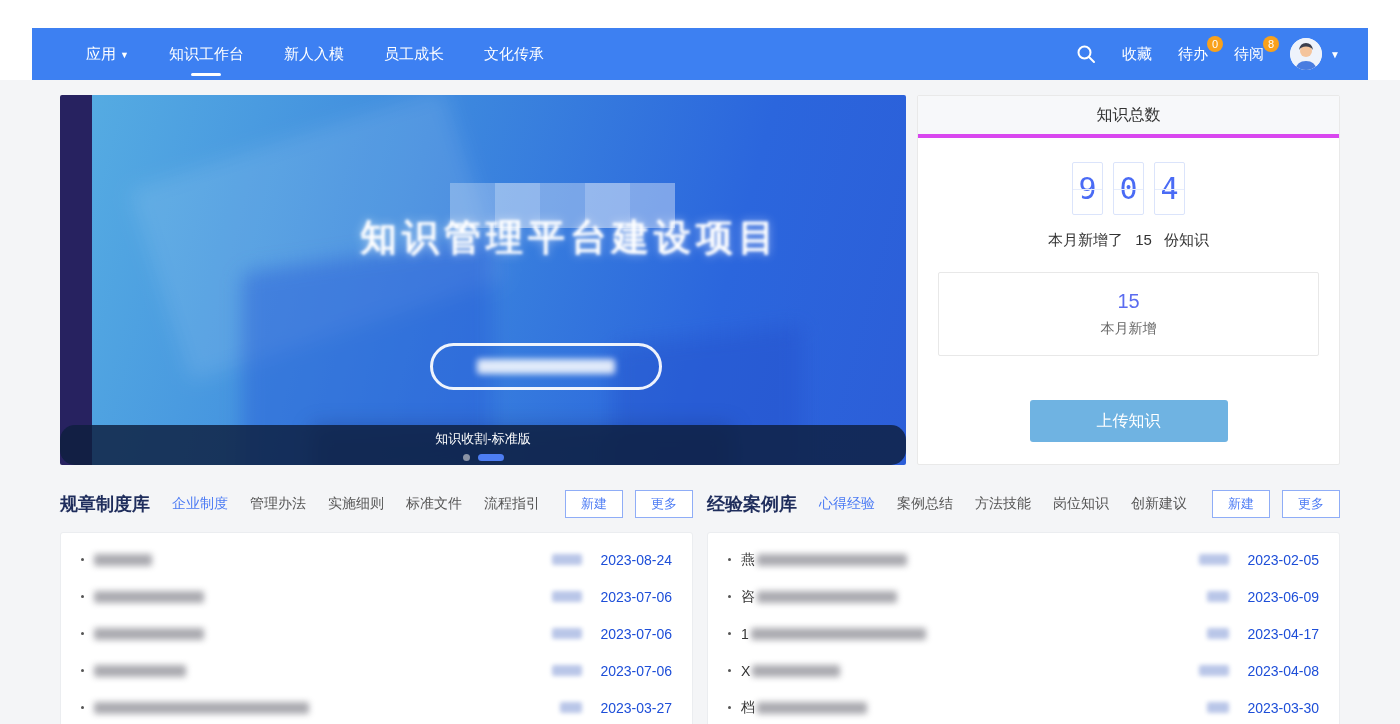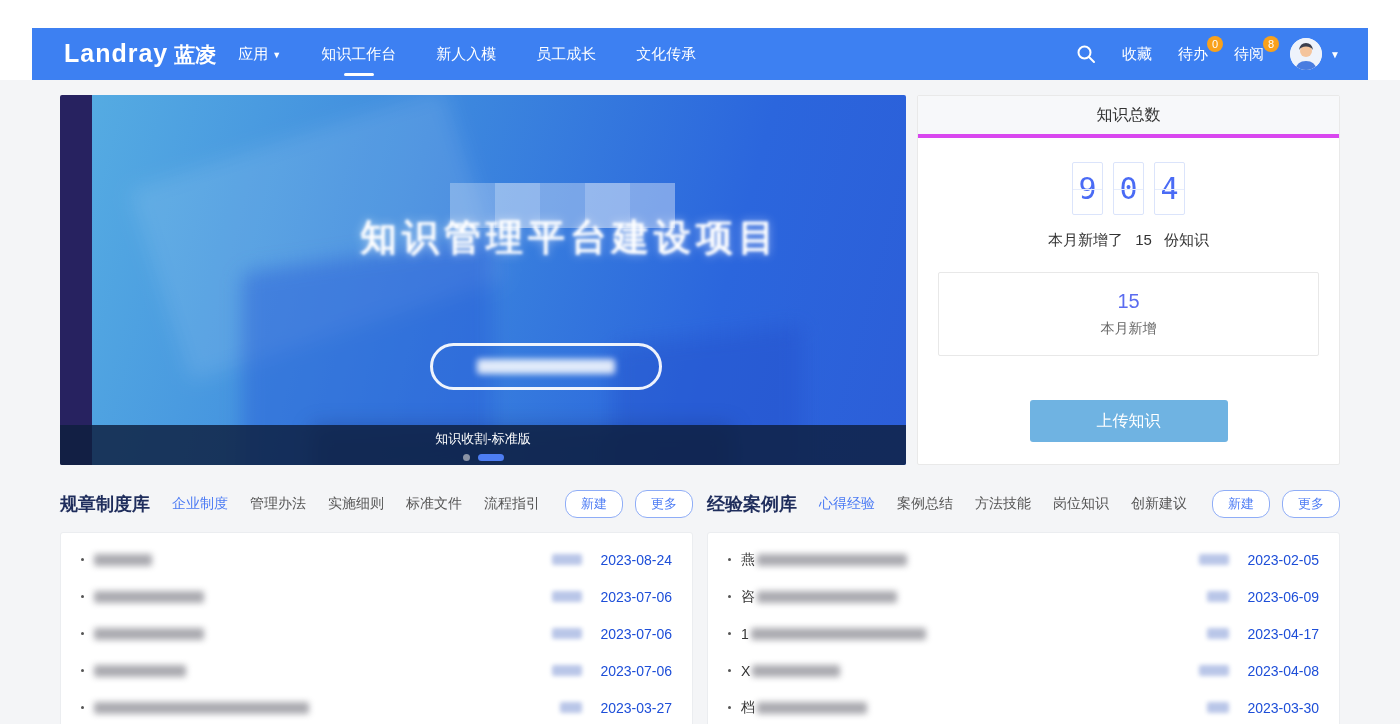--- a/index.html
+++ b/index.html
@@ -64,21 +64,21 @@
     filter:blur(1.6px); text-shadow:0 0 10px rgba(255,255,255,.55);
   }
   .banner-pill {
     position:absolute; left:338px; top:248px; width:232px; height:47px;
     border:3px solid rgba(255,255,255,.92); border-radius:26px;
     display:flex; align-items:center; justify-content:center; cursor:pointer;
   }
   .pill-blur { width:138px; height:15px; background:rgba(255,255,255,.85); filter:blur(3px); border-radius:3px; }
   .banner-caption {
     position:absolute; left:0; right:0; bottom:0; height:40px;
-    background:rgba(13,30,62,.82); text-align:center; padding-top:5px;
+    background:rgba(13,30,62,.82); text-align:center; padding-top:5px;border-radius:15px;
   }
   .caption-text { color:#fff; font-size:13px; }
   .caption-dots { display:flex; justify-content:center; align-items:center; gap:8px; margin-top:6px; }
   .dot { width:7px; height:7px; border-radius:50%; background:#8a93a5; cursor:pointer; }
   .dot-active { width:26px; height:7px; border-radius:4px; background:#4d7df2; cursor:pointer; }
   
   .stats-card { width:423px; height:370px; background:#fff; border:1px solid #e9e9e9; border-radius:2px; }
   .stats-header {
     height:42px; background:#f7f8fa; border-bottom:4px solid #d946ef;
     display:flex; align-items:center; justify-content:center;
@@ -110,42 +110,38 @@
   .lists-row { display:flex; gap:14px; margin-top:24px; }
   .list-col { width:633px; }
   .sec-header { display:flex; align-items:center; height:30px; }
   .sec-title { font-size:18px; font-weight:bold; color:#1f2d5c; margin-right:22px; white-space:nowrap; }
   .sec-tabs { display:flex; gap:22px; }
   .sec-tab { font-size:14px; color:#555; cursor:pointer; white-space:nowrap;font-family:Liberation Mono, monospace; }
   .sec-tab.active { color:#4c7bf4; }
   .sec-btns { margin-left:auto; display:flex; gap:12px; }
   .sec-btn {
     font-size:13px; color:#4c7bf4; background:#fff; border:1px solid #8fadf7;
-    border-radius:12px; padding:4px 15px; cursor:pointer; font-family:inherit;
+    border-radius:0; padding:4px 15px; cursor:pointer; font-family:inherit;
   }
   .list-card {
     margin-top:13px; background:#fff; border:1px solid #ebedf0; border-radius:3px;
     padding:8px 20px; height:212px;
   }
   .list-item { height:37px; display:flex; align-items:center; cursor:pointer; }
   .bullet { width:3px; height:3px; border-radius:50%; background:#555; margin-right:10px; flex:none; }
   .title-prefix { font-size:14px; color:#333; margin-right:2px; }
   .title-blur { height:12px; background:#7d7d86; opacity:.65; filter:blur(3px); border-radius:2px; }
   .author-blur { margin-left:auto; width:30px; height:11px; background:#b9c6e8; filter:blur(2px); border-radius:2px; }
   .item-date { font-size:14px; color:#1d4ed8; margin-left:12px; width:78px; text-align:right; flex:none; }
 </style>
 </head>
 <body>
 
 <div class="nav-wrap">
   <div class="navbar">
-    <div class="logo">
-      <span class="logo-latin">Landray</span>
-      <span class="logo-cn">蓝凌</span>
-    </div>
     <div class="nav-menu">
       <div class="nav-item">
         <span>应用</span><span class="caret">▼</span>
       </div>
       <div class="nav-item active">
         <span>知识工作台</span>
       </div>
       <div class="nav-item">
         <span>新人入模</span>
       </div>

